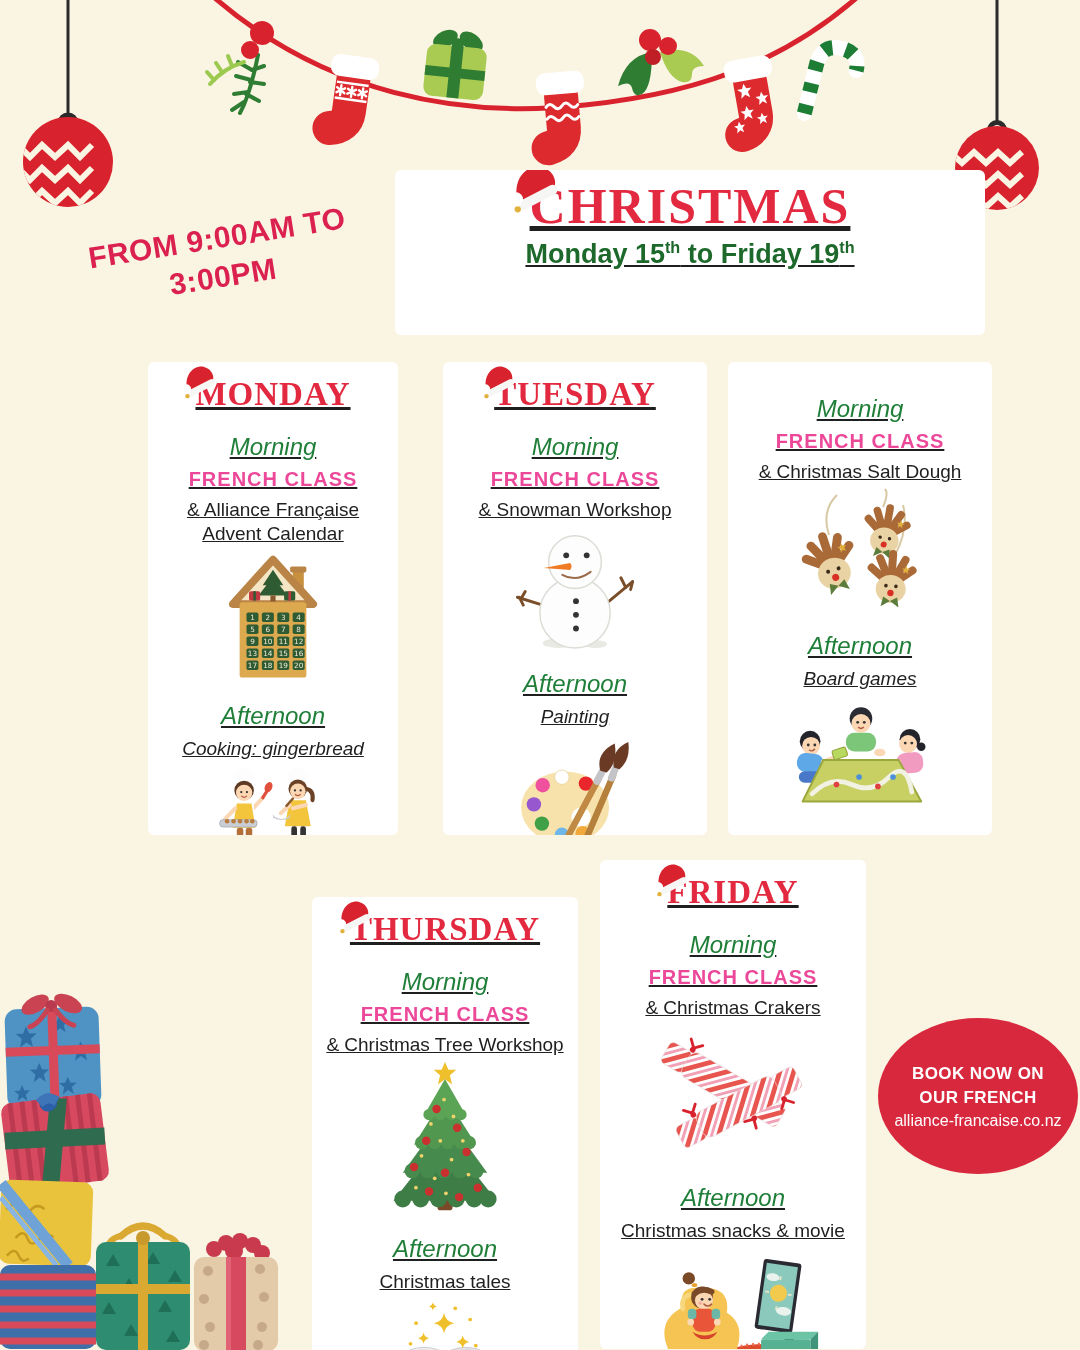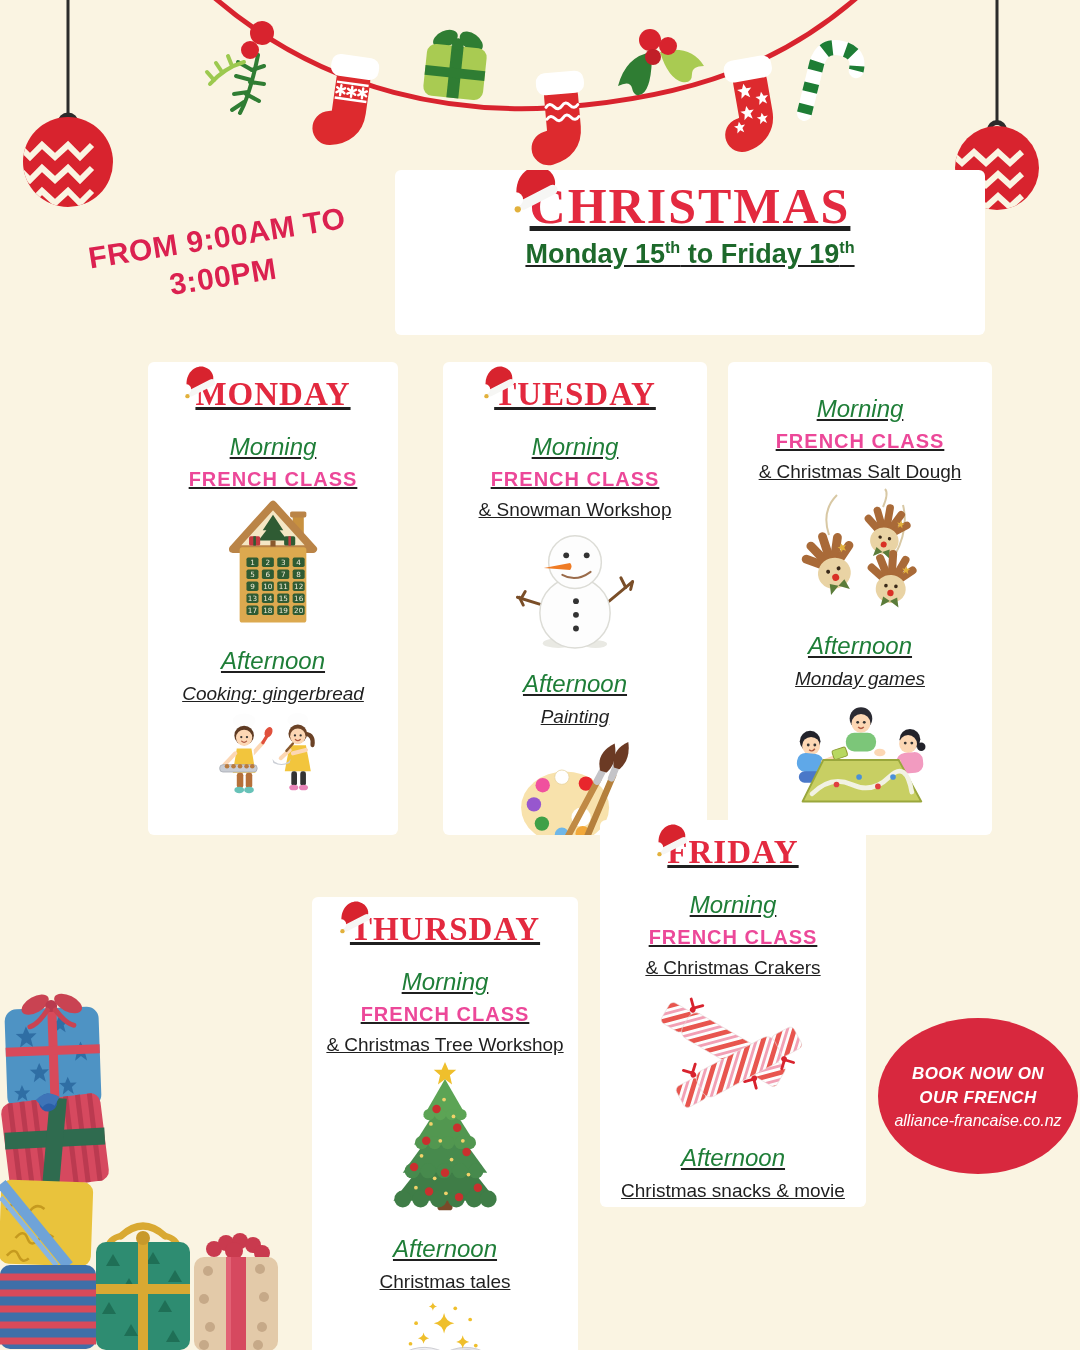--- a/index.html
+++ b/index.html
@@ -19,21 +19,21 @@
   .day-card{box-sizing:border-box;padding-top:12px;}
   .day-title{position:relative;display:inline-block;font-family:"Liberation Serif",serif;font-weight:700;
              font-size:33px;letter-spacing:1px;color:#E3293F;line-height:1.1;margin-top:2px;}
   .day-title .hat{position:absolute;left:-17px;top:-14px;width:40px;height:36px;}
   .session{margin-top:21px;font-style:italic;color:#1F7E38;font-size:24px;}
   .french{margin-top:7px;font-weight:700;font-size:20px;letter-spacing:1px;color:#ec4899;}
   .activity{margin-top:7px;font-size:19px;line-height:1.26;max-width:93%;}
   .act-italic{font-style:italic;}
   .illus{display:block;margin-top:5px;flex:0 0 auto;}
   .badge{position:absolute;left:878px;top:1018px;width:200px;height:156px;background:#D8283E;border-radius:50%;
-         z-index:3;display:flex;flex-direction:column;align-items:center;justify-content:center;color:#fff;text-align:center;font-style:italic;}
+         z-index:3;display:flex;flex-direction:column;align-items:center;justify-content:center;color:#fff;text-align:center;}
   .badge .b1{font-weight:700;font-size:17px;letter-spacing:.4px;line-height:1.4;}
   .badge .site{font-size:16px;margin-top:2px;}
   .decor{left:0;top:0;z-index:1;}
   .gifts{left:0;top:980px;z-index:1;}
   svg{overflow:visible;}
 </style>
 </head>
 <body>
 
 <svg style="position:absolute;width:0;height:0" aria-hidden="true">
@@ -171,20 +171,21 @@
 
 <section class="card day-card" style="left:148px;top:362px;width:250px;height:473px;">
   <div class="day-title">
     <svg class="hat" viewBox="0 0 64 58">
         <use href="#santa-hat"></use>
       </svg>
     <span>MONDAY</span>
   </div>
   <div class="session">Morning</div>
   <div class="french">FRENCH CLASS</div>
+  <div class="activity">&amp; Alliance Française Advent Calendar</div>
   <svg class="illus" width="132" height="130" viewBox="0 0 150 152">
     <rect x="98" y="22" width="13" height="26" fill="#C8913F"></rect>
       <rect x="95" y="18" width="19" height="7" rx="2" fill="#BA8447"></rect>
     <path d="M28,62 L75,10 L122,62 Z" fill="#F4E6C4" stroke="#BA8447" stroke-width="9" stroke-linejoin="round"></path>
     <path d="M75,22 L63,40 L87,40 Z M75,30 L58,52 L92,52 Z" fill="#2F5B33"></path>
     <rect x="72" y="52" width="6" height="7" fill="#8A5A2E"></rect>
     <rect x="47" y="47" width="13" height="11" rx="2" fill="#C23840"></rect>
       <rect x="52" y="47" width="3" height="11" fill="#2F5B33"></rect>
     <rect x="88" y="47" width="13" height="11" rx="2" fill="#2F5B33"></rect>
       <rect x="93" y="47" width="3" height="11" fill="#C23840"></rect>
@@ -365,21 +366,21 @@
       </g>
     </defs>
     <path d="M44,46 q-8,-24 8,-40" stroke="#D8C8A4" stroke-width="2" fill="none"></path>
     <path d="M98,18 q6,-14 2,-18" stroke="#D8C8A4" stroke-width="2" fill="none"></path>
     <path d="M110,66 q14,-26 8,-50" stroke="#D8C8A4" stroke-width="2" fill="none"></path>
     <use href="#hnd" transform="translate(48,80) rotate(-18) scale(1.1)"></use>
     <use href="#hnd" transform="translate(100,48) rotate(10) scale(0.95)"></use>
     <use href="#hnd" transform="translate(106,96) rotate(4) scale(1.0)"></use>
   </svg>
   <div class="session">Afternoon</div>
-  <div class="activity act-italic">Monday games</div>
+  <div class="activity act-italic">Board games</div>
   <svg class="illus" width="165" height="113" viewBox="0 0 175 120">
     <circle cx="88" cy="24" r="12" fill="#2B2B33"></circle>
       <circle cx="88" cy="29" r="10" fill="#FCD7B4"></circle>
     <circle cx="84.5" cy="28" r="1.5" fill="#333"></circle>
       <circle cx="91.5" cy="28" r="1.5" fill="#333"></circle>
     <path d="M85,33 q3,3 6,0" stroke="#B05A40" stroke-width="1.5" fill="none"></path>
     <rect x="72" y="39" width="32" height="20" rx="9" fill="#7CC679"></rect>
     <ellipse cx="68" cy="60" rx="6" ry="4" fill="#FCD7B4"></ellipse>
       <ellipse cx="108" cy="60" rx="6" ry="4" fill="#FCD7B4"></ellipse>
     <circle cx="34" cy="48" r="11" fill="#23232B"></circle>
@@ -485,21 +486,21 @@
       <circle cx="44" cy="26" r="2"></circle>
         <circle cx="102" cy="22" r="2"></circle>
         <circle cx="86" cy="10" r="2"></circle>
       <circle cx="38" cy="48" r="2"></circle>
         <circle cx="108" cy="50" r="2"></circle>
         <circle cx="88" cy="66" r="2"></circle>
     </g>
   </svg>
 </section>
 
-<section class="card day-card" style="left:600px;top:820px;width:266px;height:387px;">
+<section class="card day-card" style="left:600px;top:860px;width:266px;height:489px;">
   <div class="day-title">
     <svg class="hat" viewBox="0 0 64 58">
         <use href="#santa-hat"></use>
       </svg>
     <span>FRIDAY</span>
   </div>
   <div class="session">Morning</div>
   <div class="french">FRENCH CLASS</div>
   <div class="activity">&amp; Christmas Crakers</div>
   <svg class="illus" width="160" height="138" viewBox="0 0 160 145">

